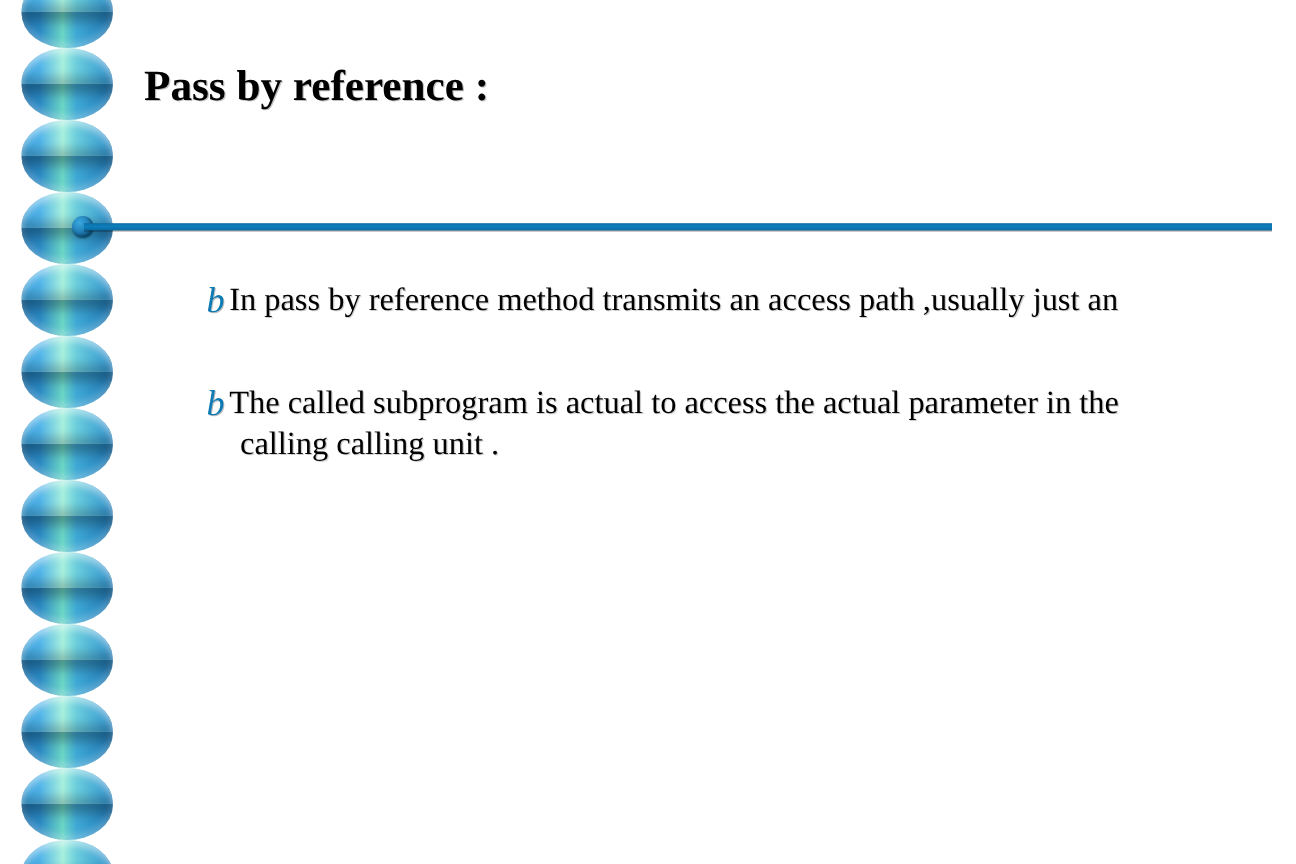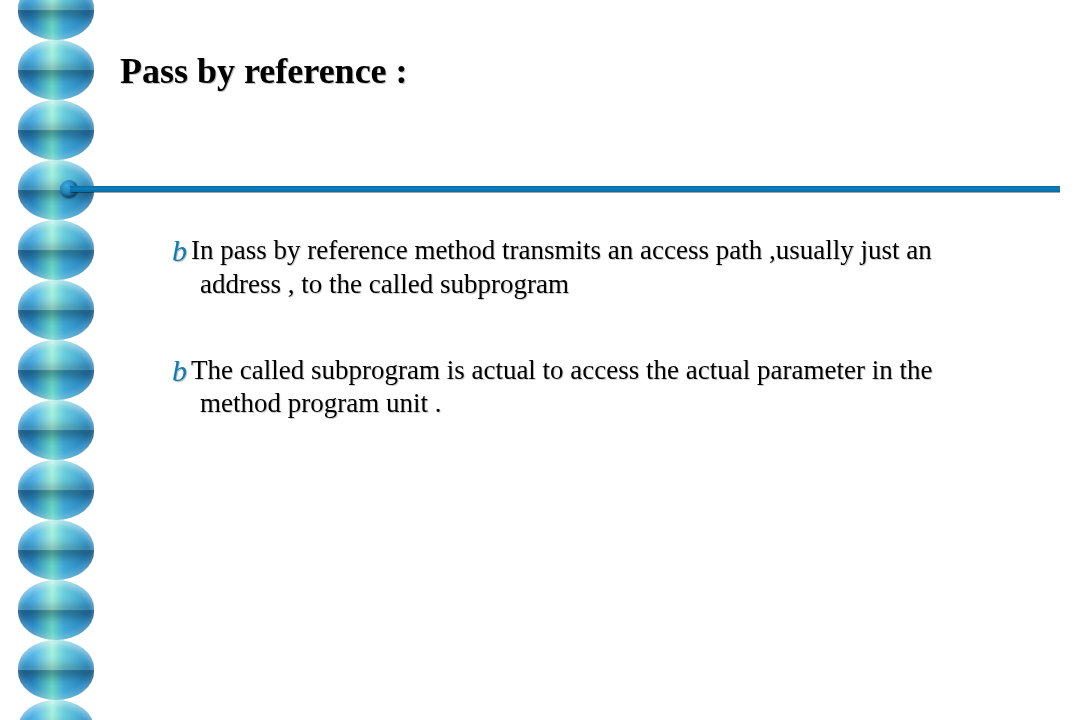--- a/index.html
+++ b/index.html
@@ -189,21 +189,20 @@
 
 <div class="divider">
   <div class="knob"></div>
   <div class="bar"></div>
 </div>
 
 <div class="bullets">
 
   <div class="bullet">
     <span class="glyph">b</span><span class="text">In pass by reference method transmits an access path ,usually just an</span>
-    <span class="cont">address , to the called subprogram</span>
   </div>
 
   <div class="bullet">
     <span class="glyph">b</span><span class="text">The called subprogram is actual to access the actual parameter in the</span>
-    <span class="cont">method program unit .</span>
+    <span class="cont">calling calling unit .</span>
   </div>
 
 </div>
 
 </body></html>

